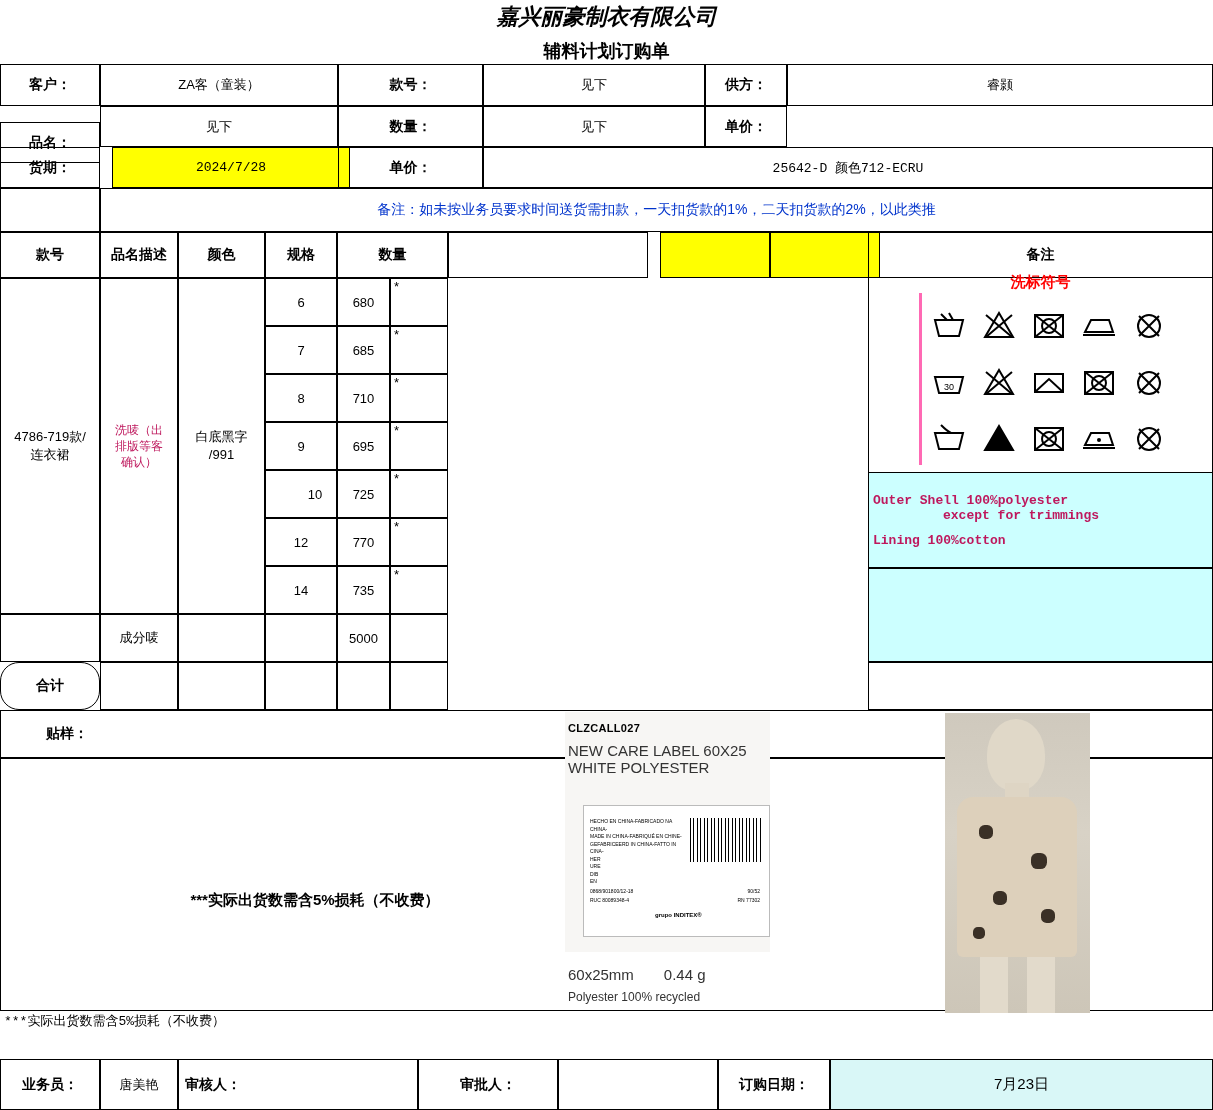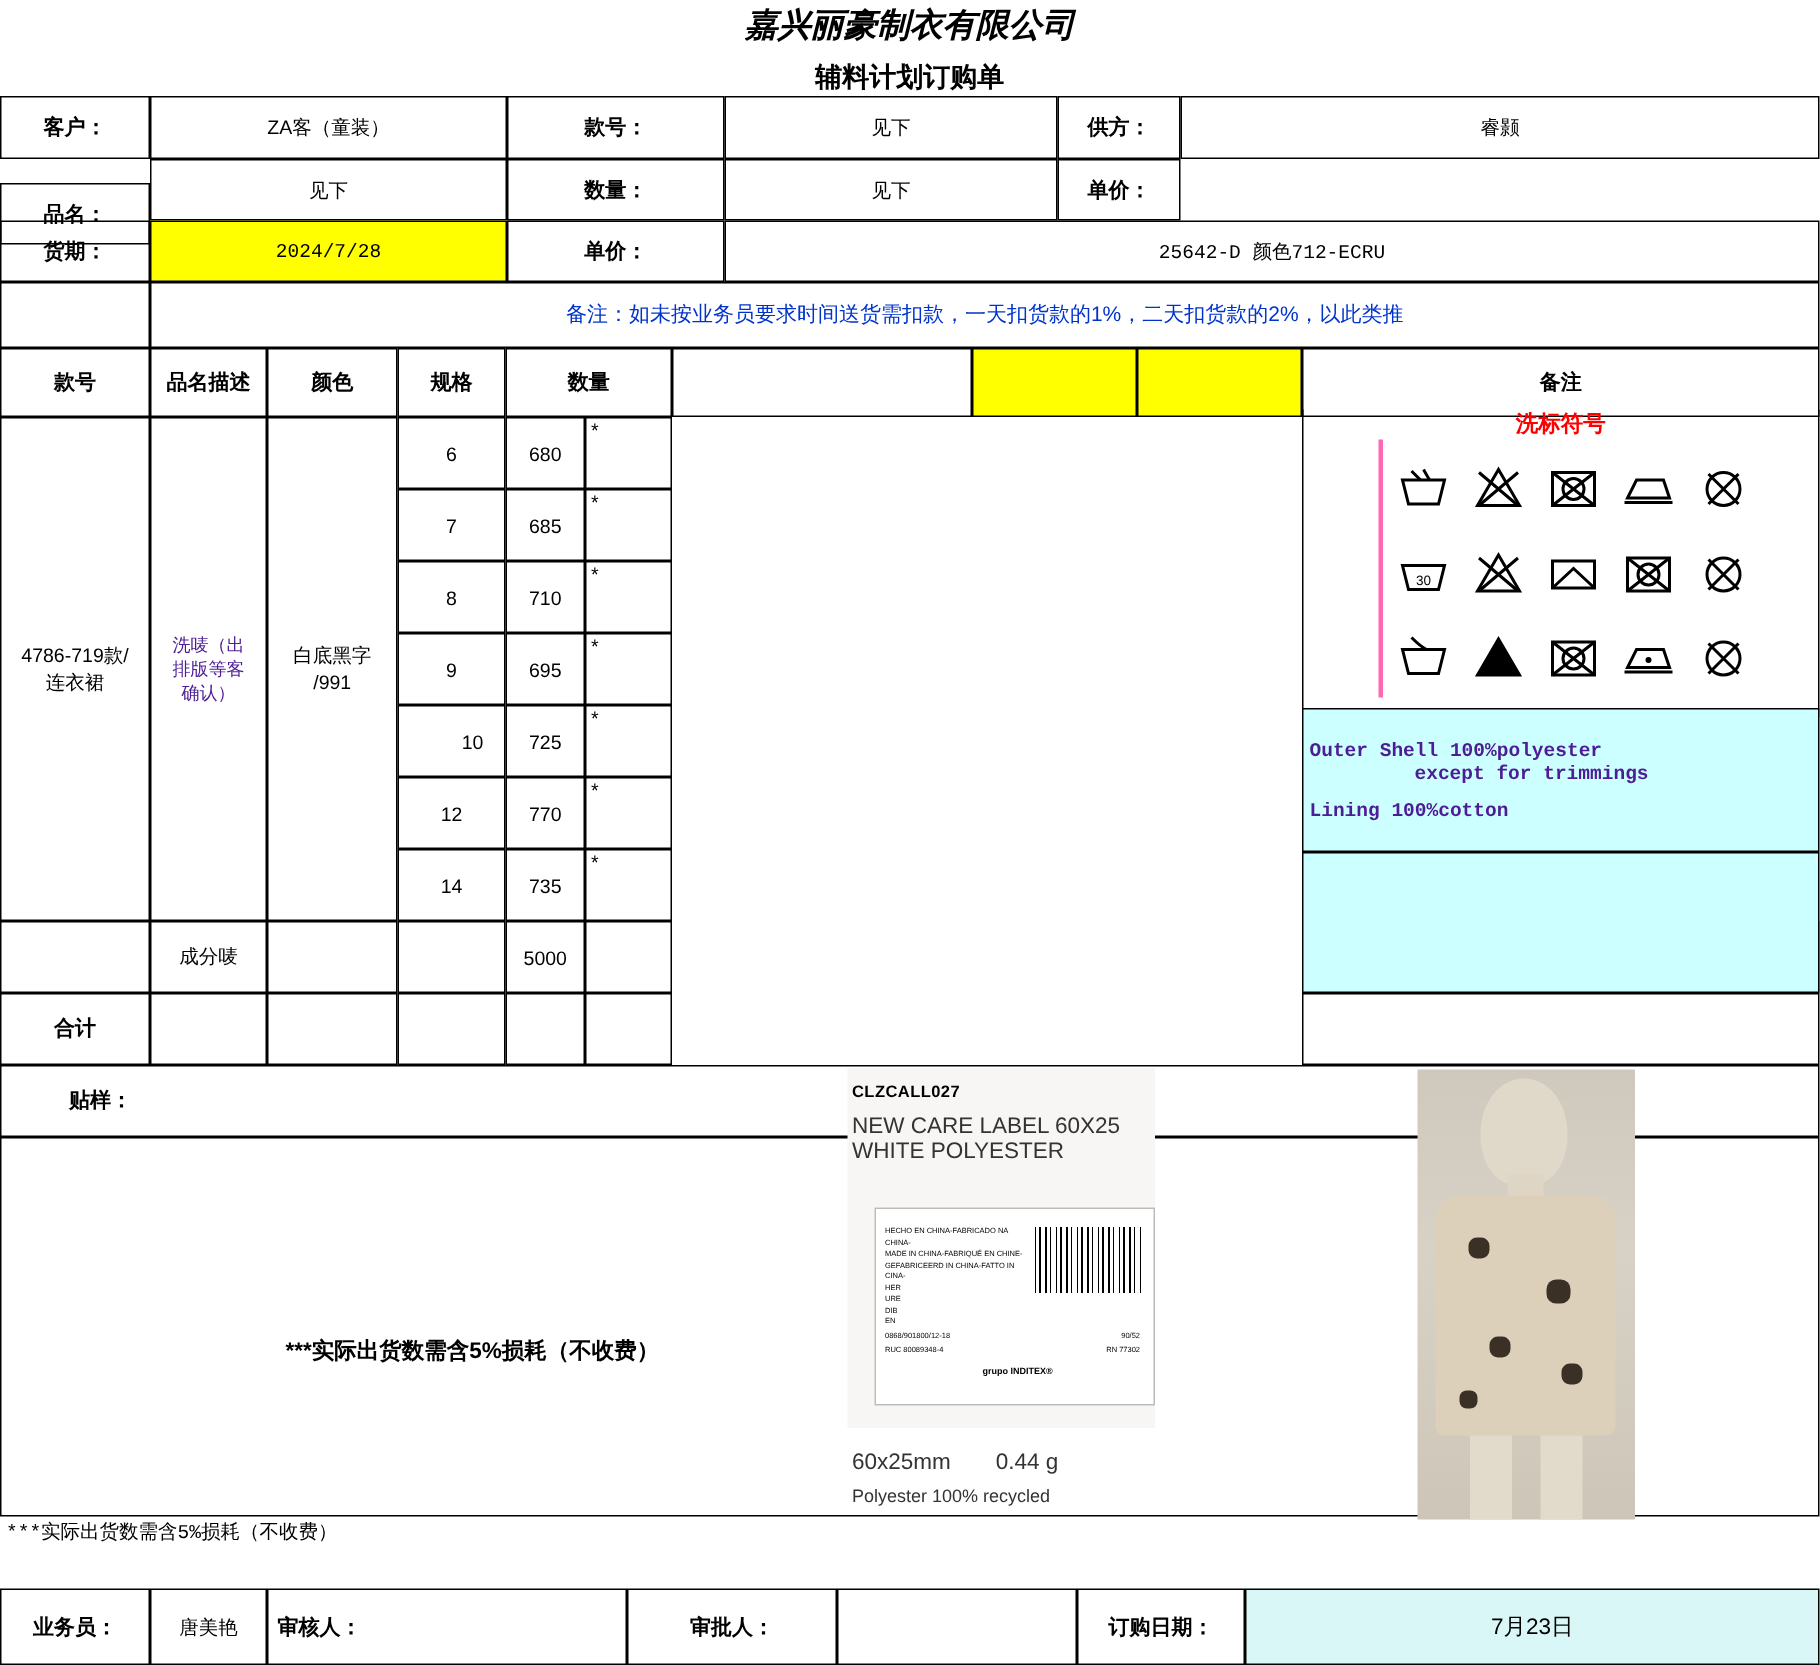--- a/index.html
+++ b/index.html
@@ -13,24 +13,24 @@
     overflow:hidden;
   }
   .sheet{position:relative;width:1213px;height:1110px;}
   .cell{position:absolute;box-sizing:border-box;border:1px solid #000;display:flex;align-items:center;justify-content:center;text-align:center;overflow:hidden;}
   .nb{border:none;}
   .title{font-weight:bold;font-size:22px;font-family:"Liberation Serif", serif;font-style:italic;}
   .subtitle{font-weight:bold;font-size:18px;font-family:"Liberation Serif", serif;}
   .lbl{font-weight:bold;font-size:14px;}
   .val{font-size:13px;}
   .mono{font-family:"Liberation Mono", monospace;}
-  .yellow{background:#ffff00;}
+  .yellow{background:#ffff00;margin-left:12px;}
   .cyan{background:#ccffff;}
   .lightcyan{background:#d9f7f7;}
-  .red{color:#4c1d95;text-align:center;}
+  .red{color:#be185d;text-align:center;}
   .blue{color:#0033cc;}
   .vstack{flex-direction:column;justify-content:center;line-height:1.35;}
   .bold{font-weight:bold;}
   
   .wash-wrap{position:absolute;left:868px;top:273px;width:345px;height:205px;box-sizing:border-box;border-left:1px solid #000;border-right:1px solid #000;}
   .pinkline{position:absolute;left:50px;top:20px;width:3px;height:172px;background:#ff69b4;}
   .symrow{position:absolute;display:flex;gap:10px;left:60px;}
   .sym{width:40px;height:34px;}
   
   .photo{position:absolute;left:945px;top:713px;width:145px;height:300px;background:linear-gradient(180deg,#cfc9bd 0%,#d8d2c6 40%,#cdc6b8 100%);}
@@ -115,21 +115,21 @@
   <div class="cell" style="left:337px;top:566px;width:53px;height:48px;">735</div>
   <div class="cell" style="left:390px;top:566px;width:58px;height:48px;justify-content:flex-start;padding-left:3px;align-items:flex-start;">*</div>
 
   <div class="cell" style="left:0;top:614px;width:100px;height:48px;"></div>
   <div class="cell" style="left:100px;top:614px;width:78px;height:48px;">成分唛</div>
   <div class="cell" style="left:178px;top:614px;width:87px;height:48px;"></div>
   <div class="cell" style="left:265px;top:614px;width:72px;height:48px;"></div>
   <div class="cell" style="left:337px;top:614px;width:53px;height:48px;">5000</div>
   <div class="cell" style="left:390px;top:614px;width:58px;height:48px;"></div>
 
-  <div class="cell lbl" style="left:0;top:662px;width:100px;height:48px;">合计</div>
+  <div class="cell lbl" style="left:0;top:662px;width:100px;height:48px;border-radius:19px;">合计</div>
   <div class="cell" style="left:100px;top:662px;width:78px;height:48px;"></div>
   <div class="cell" style="left:178px;top:662px;width:87px;height:48px;"></div>
   <div class="cell" style="left:265px;top:662px;width:72px;height:48px;"></div>
   <div class="cell" style="left:337px;top:662px;width:53px;height:48px;"></div>
   <div class="cell" style="left:390px;top:662px;width:58px;height:48px;"></div>
 
   <div class="cell" style="left:868px;top:478px;width:345px;height:0px;border:none;"></div>
   <div class="cell" style="left:868px;top:614px;width:345px;height:48px;background:#ccffff;"></div>
   <div class="cell" style="left:868px;top:662px;width:345px;height:48px;"></div>
 

